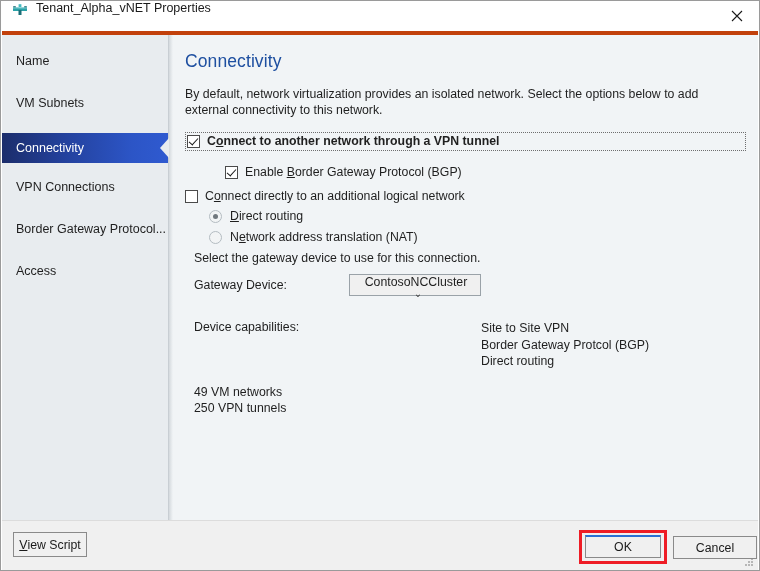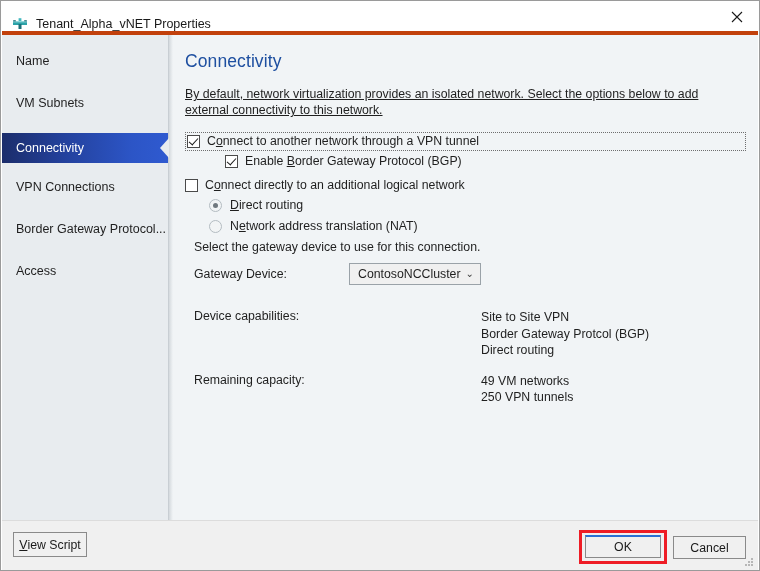--- a/index.html
+++ b/index.html
@@ -16,21 +16,21 @@
     background: #ffffff;
     border: 1px solid #9a9a9a;
     overflow: hidden;
   }
 
   
   .titlebar {
     position: absolute; left: 0; top: 0;
     width: 758px; height: 30px;
     background: #ffffff;
-    display: flex; align-items: flex-end;
+    display: flex; align-items: flex-start;
   }
   .title-icon {
     width: 16px; height: 16px;
     margin-left: 11px; margin-right: 8px;
     position: relative; flex: 0 0 auto;
   }
   .title-text {
     font-size: 12.5px;
     color: #1a1a1a;
     white-space: nowrap;
@@ -103,30 +103,30 @@
     font-weight: normal;
     margin: 0 0 14px 0;
     letter-spacing: 0.1px;
   }
   .intro {
     font-size: 12.3px;
     color: #1f1f1f;
     line-height: 16px;
     margin: 0 0 14px 0;
     max-width: 558px;
-    text-decoration: underline;
   }
 
   
   .focus-row {
     border: 1px dotted #6e6e6e;
     padding: 1px 2px 2px 1px;
     display: flex; align-items: center;
     width: 561px;
-    margin-bottom: 3px;
+    margin-bottom: 14px;
+    font-weight: bold;
   }
   .chk-row { display: flex; align-items: center; cursor: pointer; }
   .chk-row.indent1 { margin-left: 40px; margin-bottom: 10px; }
   .chk-row.plain { margin-bottom: 6px; }
   .chk {
     width: 13px; height: 13px;
     border: 1px solid #4a4a4a;
     background: #ffffff;
     margin-right: 7px;
     flex: 0 0 auto;
@@ -188,20 +188,21 @@
   .combo {
     width: 132px; height: 22px;
     border: 1px solid #9aa2a8;
     background: #f0f0f0;
     display: flex; align-items: center;
     padding: 0 6px 0 8px;
     font-size: 12.3px;
     color: #1f1f1f;
     cursor: pointer;
     position: relative;
+    flex-direction: column;
   }
   .combo .combo-val { flex: 1 1 auto; }
   .combo .chev {
     font-size: 10px;
     color: #3d3d3d;
     line-height: 1;
     margin-left: 4px;
   }
 
   
@@ -243,21 +244,21 @@
     position: absolute; left: 578px; top: 529px;
     width: 88px; height: 34px;
     border: 3px solid #ee1c25;
     background: transparent;
     pointer-events: none;
   }
   #ok-btn {
     left: 584px; top: 534px; width: 76px; height: 23px;
     border-top: 2px solid #2a6fd4;
   }
-  #cancel-btn { left: 672px; top: 535px; width: 73px; height: 23px; }
+  #cancel-btn { left: 672px; top: 535px; width: 84px; height: 23px; }
 
   .grip {
     position: absolute; right: 4px; bottom: 3px;
     width: 12px; height: 12px;
     opacity: 0.55;
   }
   .grip i {
     position: absolute;
     width: 2px; height: 2px;
     background: #8a8a8a;
@@ -356,21 +357,20 @@
       <div class="info-row">
         <span class="info-key">Device capabilities:</span>
         <span class="info-vals">
           <div>Site to Site VPN</div>
           <div>Border Gateway Protcol (BGP)</div>
           <div>Direct routing</div>
         </span>
       </div>
 
       <div class="info-row">
-        <span class="info-key">Remaining capacity:</span>
         <span class="info-vals">
           <div>49 VM networks</div>
           <div>250 VPN tunnels</div>
         </span>
       </div>
 
     </div>
   </div>
 
   <div class="footer">

